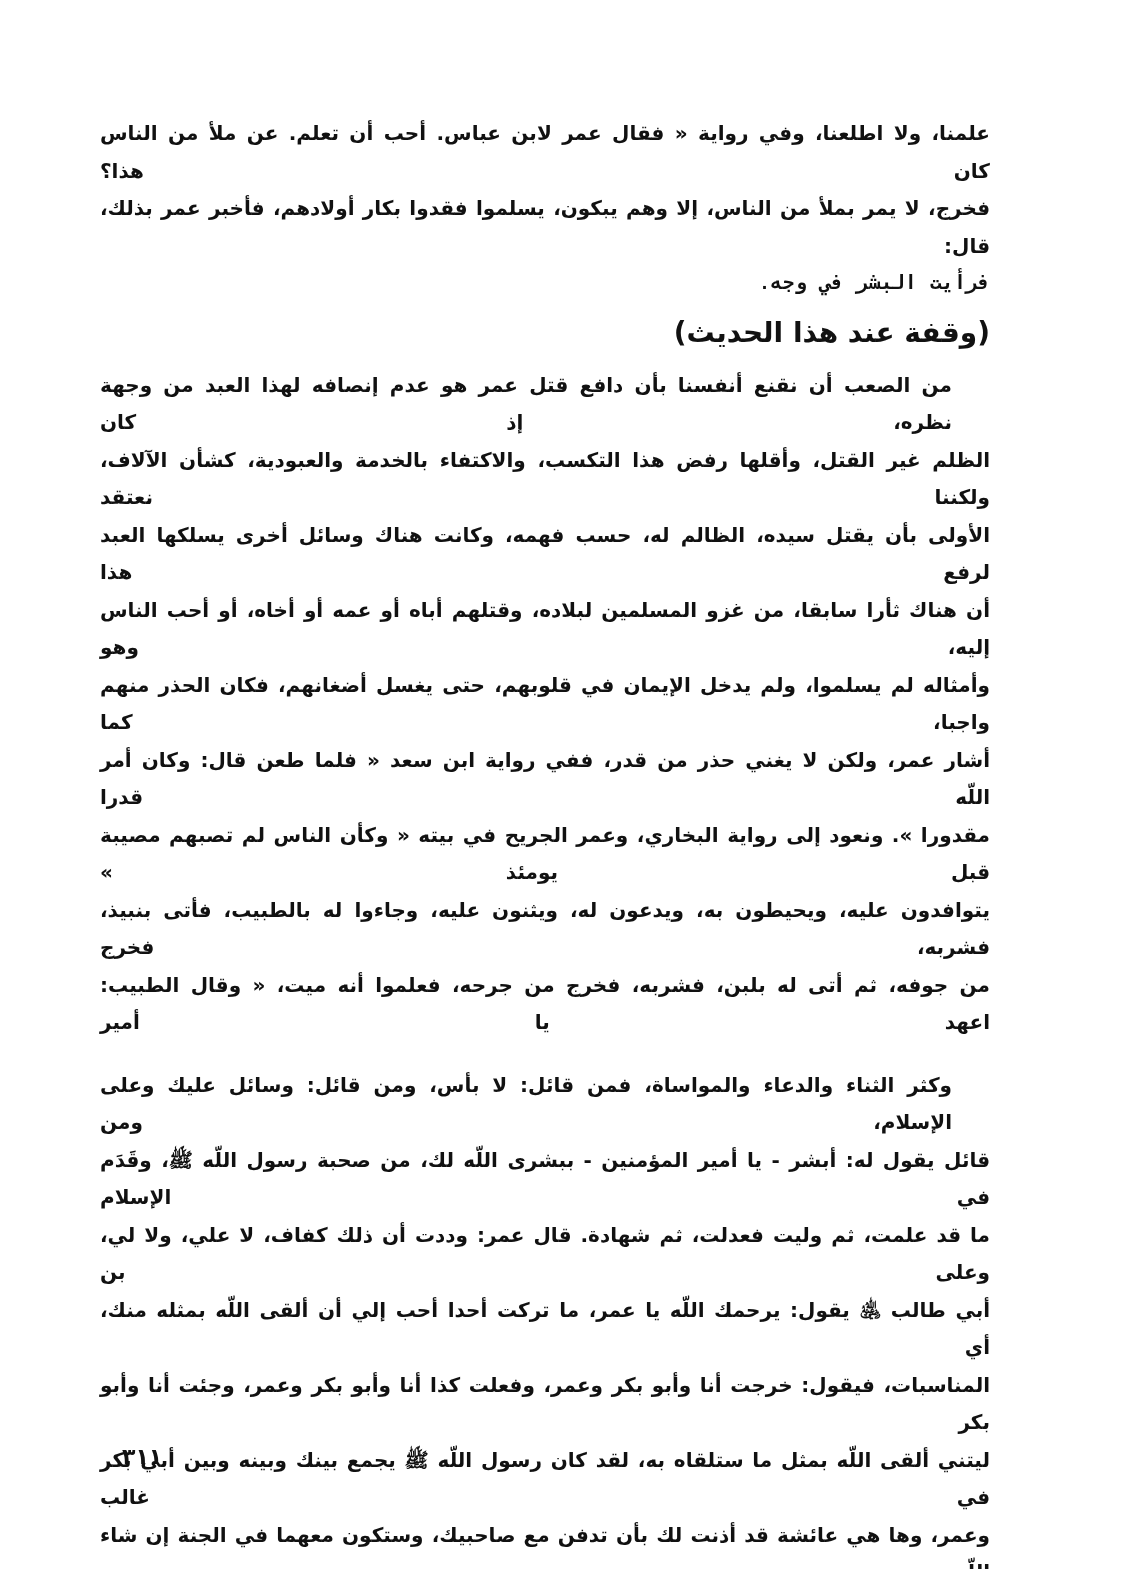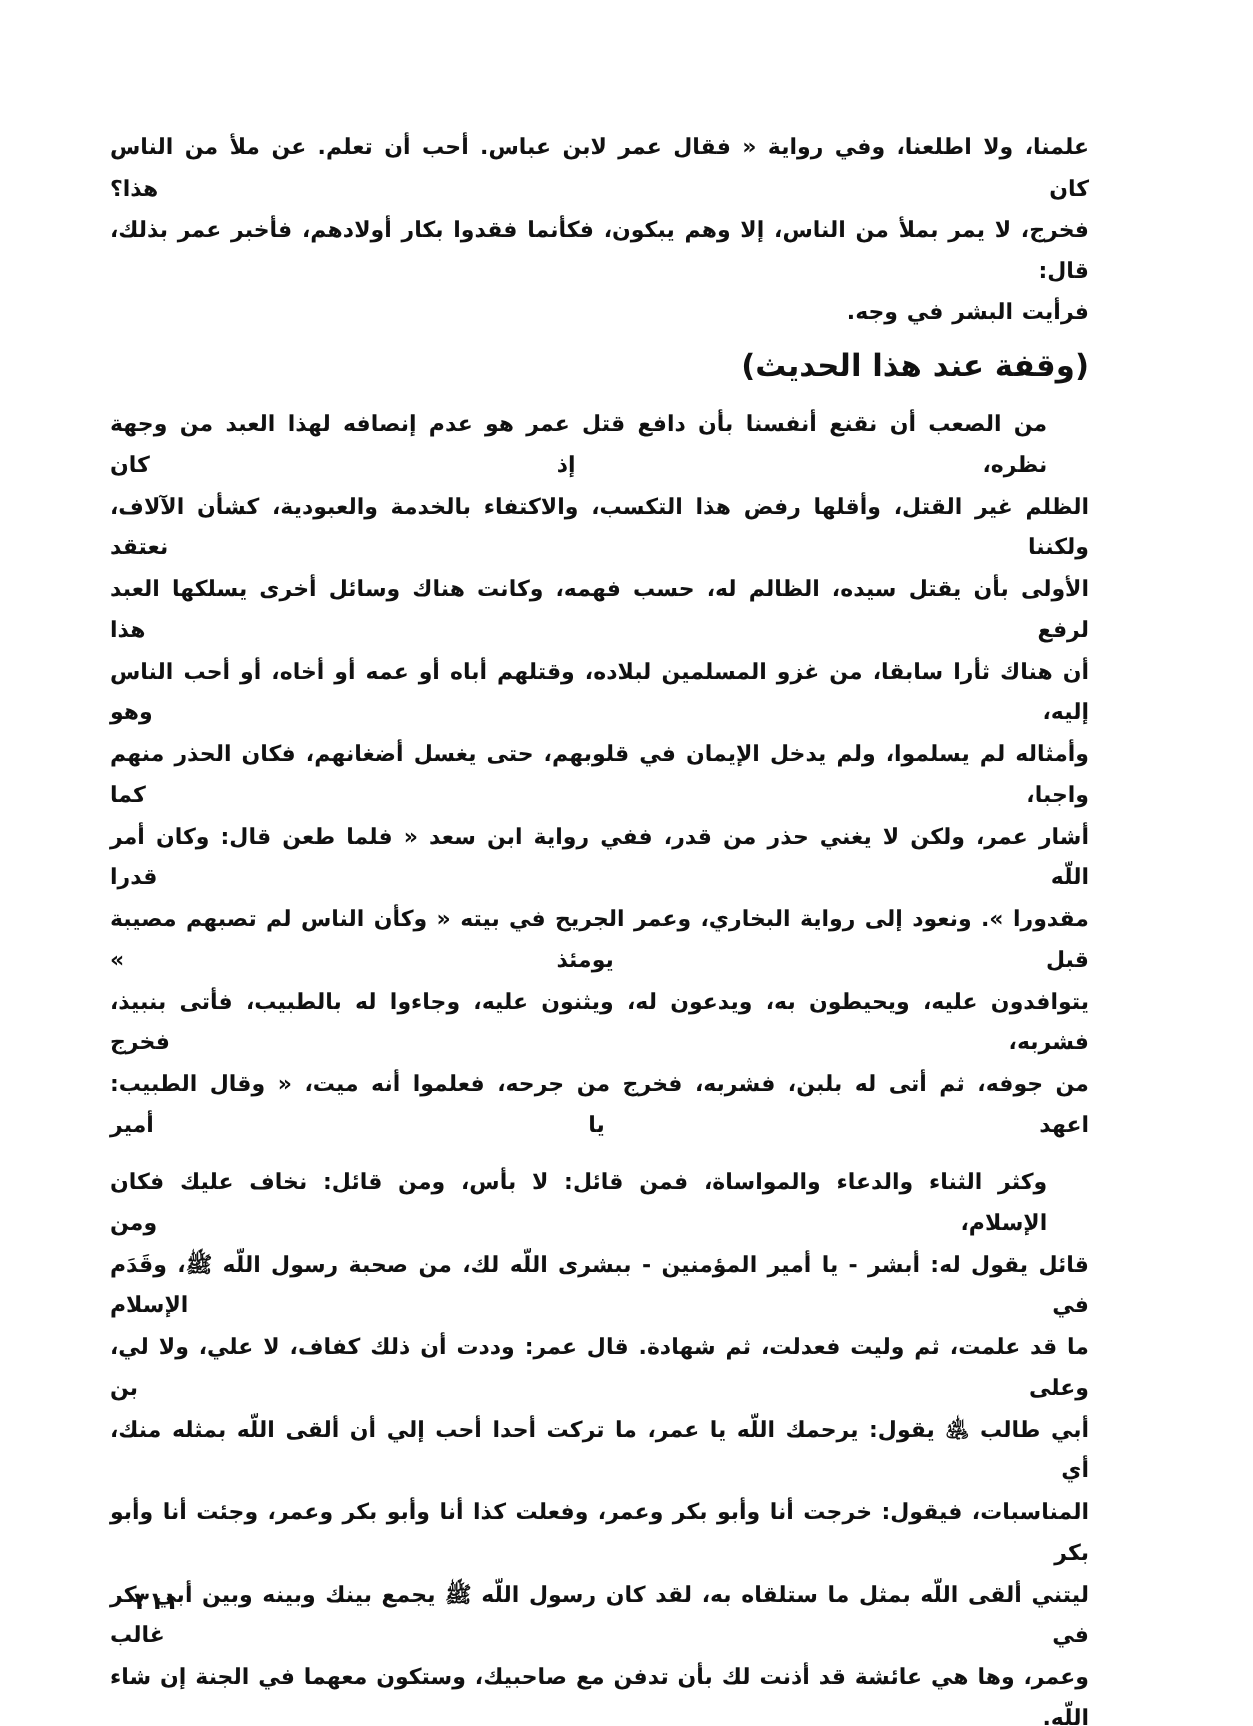--- a/index.html
+++ b/index.html
@@ -38,58 +38,59 @@
       font-weight: bold;
       margin: 0 0 14px 0;
     }
     .line {
       display: block;
       text-align: justify;
       text-align-last: justify;
     }
     .line.last {
       text-align-last: right;
+      font-family: Liberation Mono, monospace;
     }
     .page-number {
       position: absolute;
       left: 122px;
       top: 1444px;
       font-size: 22px;
       font-weight: bold;
       direction: rtl;
       font-family: "DejaVu Sans", sans-serif;
     }
   </style>
 </head>
 <body>
 
 <div class="page">
 
   <div class="para">
     <span class="line">علمنا، ولا اطلعنا، وفي رواية « فقال عمر لابن عباس. أحب أن تعلم. عن ملأ من الناس كان هذا؟</span>
-    <span class="line">فخرج، لا يمر بملأ من الناس، إلا وهم يبكون، فكأنما فقدوا بكار أولادهم، فأخبر عمر بذلك، قال:</span>
+    <span class="line">فخرج، لا يمر بملأ من الناس، إلا وهم يبكون، يسلموا فقدوا بكار أولادهم، فأخبر عمر بذلك، قال:</span>
     <span class="line last">فرأيت البشر في وجه.</span>
   </div>
 
   <div class="heading">(وقفة عند هذا الحديث)</div>
 
-  <div class="para" style="margin-bottom:14px;">
+  <div class="para" style="margin-bottom:25px;">
     <span class="line" style="padding-right:38px;">من الصعب أن نقنع أنفسنا بأن دافع قتل عمر هو عدم إنصافه لهذا العبد من وجهة نظره، إذ كان</span>
     <span class="line">الظلم غير القتل، وأقلها رفض هذا التكسب، والاكتفاء بالخدمة والعبودية، كشأن الآلاف، ولكننا نعتقد</span>
     <span class="line">الأولى بأن يقتل سيده، الظالم له، حسب فهمه، وكانت هناك وسائل أخرى يسلكها العبد لرفع هذا</span>
     <span class="line">أن هناك ثأرا سابقا، من غزو المسلمين لبلاده، وقتلهم أباه أو عمه أو أخاه، أو أحب الناس إليه، وهو</span>
     <span class="line">وأمثاله لم يسلموا، ولم يدخل الإيمان في قلوبهم، حتى يغسل أضغانهم، فكان الحذر منهم واجبا، كما</span>
     <span class="line">أشار عمر، ولكن لا يغني حذر من قدر، ففي رواية ابن سعد « فلما طعن قال: وكان أمر اللّه قدرا</span>
     <span class="line">مقدورا ». ونعود إلى رواية البخاري، وعمر الجريح في بيته « وكأن الناس لم تصبهم مصيبة قبل يومئذ »</span>
     <span class="line">يتوافدون عليه، ويحيطون به، ويدعون له، ويثنون عليه، وجاءوا له بالطبيب، فأتى بنبيذ، فشربه، فخرج</span>
     <span class="line">من جوفه، ثم أتى له بلبن، فشربه، فخرج من جرحه، فعلموا أنه ميت، « وقال الطبيب: اعهد يا أمير</span>
   </div>
 
   <div class="para" style="margin-bottom:14px;">
-    <span class="line" style="padding-right:38px;">وكثر الثناء والدعاء والمواساة، فمن قائل: لا بأس، ومن قائل: نخاف عليك فكان الإسلام، ومن</span>
+    <span class="line" style="padding-right:38px;">وكثر الثناء والدعاء والمواساة، فمن قائل: لا بأس، ومن قائل: وسائل عليك وعلى الإسلام، ومن</span>
     <span class="line">قائل يقول له: أبشر - يا أمير المؤمنين - ببشرى اللّه لك، من صحبة رسول اللّه ﷺ، وقَدَم في الإسلام</span>
     <span class="line">ما قد علمت، ثم وليت فعدلت، ثم شهادة. قال عمر: وددت أن ذلك كفاف، لا علي، ولا لي، وعلى بن</span>
     <span class="line">أبي طالب ﵁ يقول: يرحمك اللّه يا عمر، ما تركت أحدا أحب إلي أن ألقى اللّه بمثله منك، أي</span>
     <span class="line">المناسبات، فيقول: خرجت أنا وأبو بكر وعمر، وفعلت كذا أنا وأبو بكر وعمر، وجئت أنا وأبو بكر</span>
     <span class="line">ليتني ألقى اللّه بمثل ما ستلقاه به، لقد كان رسول اللّه ﷺ يجمع بينك وبينه وبين أبي بكر في غالب</span>
     <span class="line">وعمر، وها هي عائشة قد أذنت لك بأن تدفن مع صاحبيك، وستكون معهما في الجنة إن شاء اللّه.</span>
 
   </div>
 
 </div>

